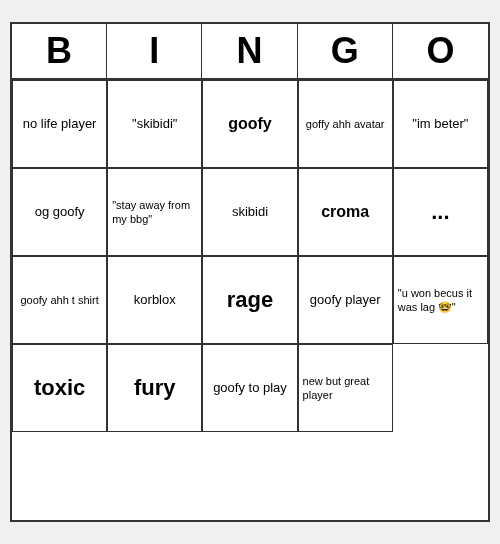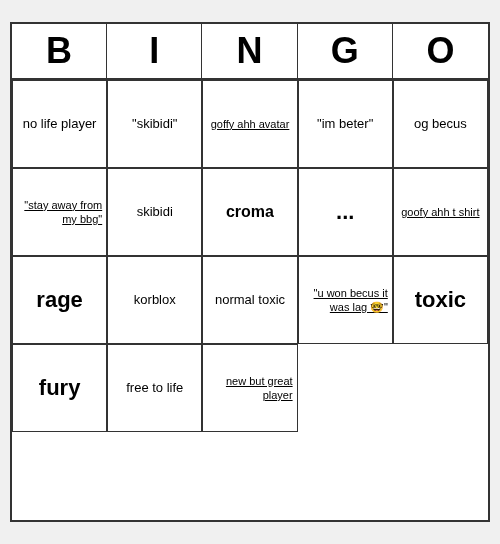--- a/index.html
+++ b/index.html
@@ -35,63 +35,63 @@
       display: grid;
       grid-template-columns: repeat(5, 1fr);
       grid-template-rows: repeat(5, 1fr);
     }
     .bingo-cell {
       border: 1px solid #333;
       min-height: 88px;
       display: flex;
       align-items: center;
       justify-content: center;
-      text-align: right;
+      text-align: left;
       padding: 6px 4px;
       font-size: 13px;
       line-height: 1.3;
       word-break: break-word;
     }
     .bingo-cell.large-text {
       font-size: 22px;
       font-weight: bold;
     }
     .bingo-cell.medium-text {
       font-size: 16px;
       font-weight: bold;
     }
     .bingo-cell.small-text {
       font-size: 11px;
-      text-decoration: underline;
     }
   </style>
 </head>
 <body>
 
 <div class="bingo-card">
   <div class="bingo-header">
   <div class="bingo-header-cell">B</div>
       <div class="bingo-header-cell">I</div>
       <div class="bingo-header-cell">N</div>
       <div class="bingo-header-cell">G</div>
       <div class="bingo-header-cell">O</div>
     </div>
   <div class="bingo-grid">
   <div class="bingo-cell">no life player</div>
       <div class="bingo-cell">"skibidi"</div>
+      <div class="bingo-cell medium-text">goofy</div>
       <div class="bingo-cell small-text">goffy ahh avatar</div>
       <div class="bingo-cell">"im beter"</div>
-      <div class="bingo-cell">og becus</div>
+      <div class="bingo-cell">og goofy</div>
       <div class="bingo-cell small-text">"stay away from my bbg"</div>
       <div class="bingo-cell">skibidi</div>
       <div class="bingo-cell medium-text">croma</div>
       <div class="bingo-cell large-text">...</div>
       <div class="bingo-cell small-text">goofy ahh t shirt</div>
+      <div class="bingo-cell">korblox</div>
       <div class="bingo-cell large-text">rage</div>
-      <div class="bingo-cell">korblox</div>
-      <div class="bingo-cell">normal toxic</div>
+      <div class="bingo-cell">goofy player</div>
       <div class="bingo-cell small-text">"u won becus it was lag 🤓"</div>
       <div class="bingo-cell large-text">toxic</div>
       <div class="bingo-cell large-text">fury</div>
-      <div class="bingo-cell">free to life</div>
+      <div class="bingo-cell">goofy to play</div>
       <div class="bingo-cell small-text">new but great player</div>
     </div>
 </div>
 
 </body></html>

